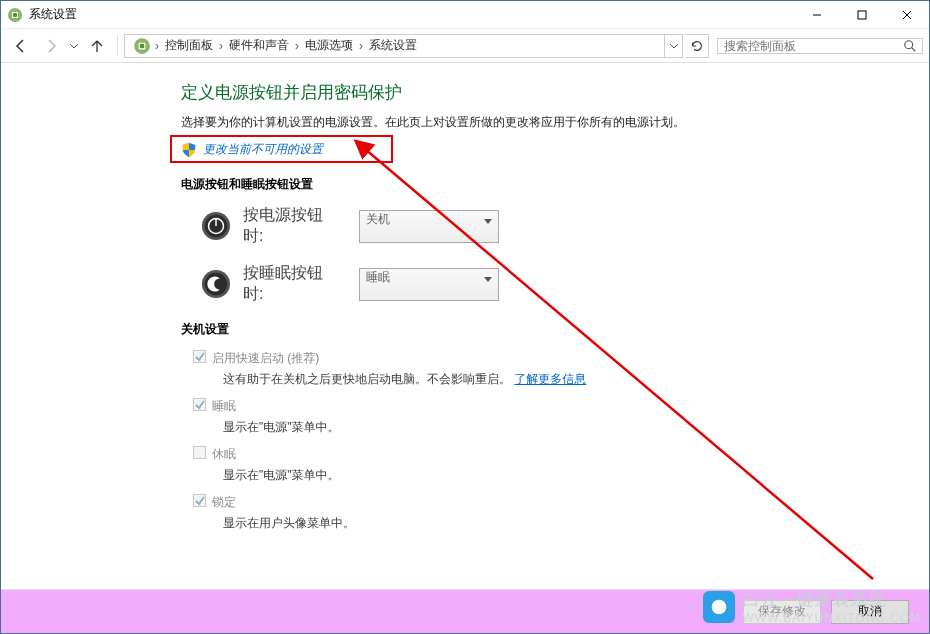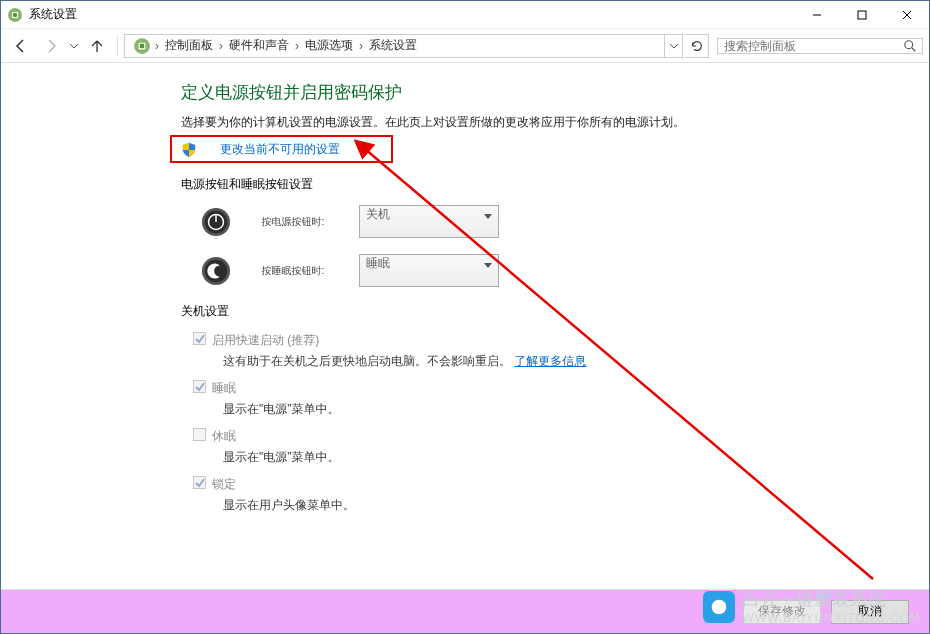--- a/index.html
+++ b/index.html
@@ -43,27 +43,27 @@
     display:flex; align-items:center; background:#fff; }
   .search input { flex:1; border:none; outline:none; font-size:12px;
     padding:0 6px; background:transparent; font-family:inherit; color:#555; }
   .search .s-icon { width:24px; display:flex; align-items:center;
     justify-content:center; color:#555; }
 
   
   .content { flex:1; overflow:auto; padding:18px 0 18px 180px; position:relative; }
   h1.heading { font-size:17px; font-weight:400; color:#0a6a2a; margin:0 0 10px 0; }
   .desc { font-size:12px; margin:0 0 10px 0; color:#222; }
-  .uac-line { display:flex; align-items:center; gap:23px; margin-bottom:18px; }
+  .uac-line { display:flex; align-items:center; gap:6px; margin-bottom:18px;font-style:italic; }
   .uac-link { color:#0066cc; font-size:12px; text-decoration:none; }
-  .section-title { font-size:12px; font-weight:400; margin:6px 0 12px 0; }
+  .section-title { font-size:12px; font-weight:700; margin:6px 0 12px 0; }
 
   .ctrl-row { display:flex; align-items:center; margin:0 0 16px 20px; }
   .big-icon { width:30px; height:30px; margin-right:12px; }
-  .ctrl-label { width:100px; font-size:10px; color:#444;text-align:center; }
+  .ctrl-label { width:100px; font-size:16px; color:#444; }
   .select { width:140px; height:33px; border:1px solid #a9a9a9;
     background:linear-gradient(#f8f8f8,#eee); display:flex; align-items:flex-start;
     padding-left:6px; font-size:12px; color:#666; position:relative;margin-left:16px; }
   .select::after { content:""; position:absolute; right:6px; top:8px;
     border-left:4px solid transparent; border-right:4px solid transparent;
     border-top:5px solid #555; }
 
   .chk-block { margin:0 0 6px 12px; }
   .chk-row { display:flex; align-items:flex-start; gap:6px; color:#555; font-size:12px; }
   .chk-row.disabled { color:#8a8a8a; }

